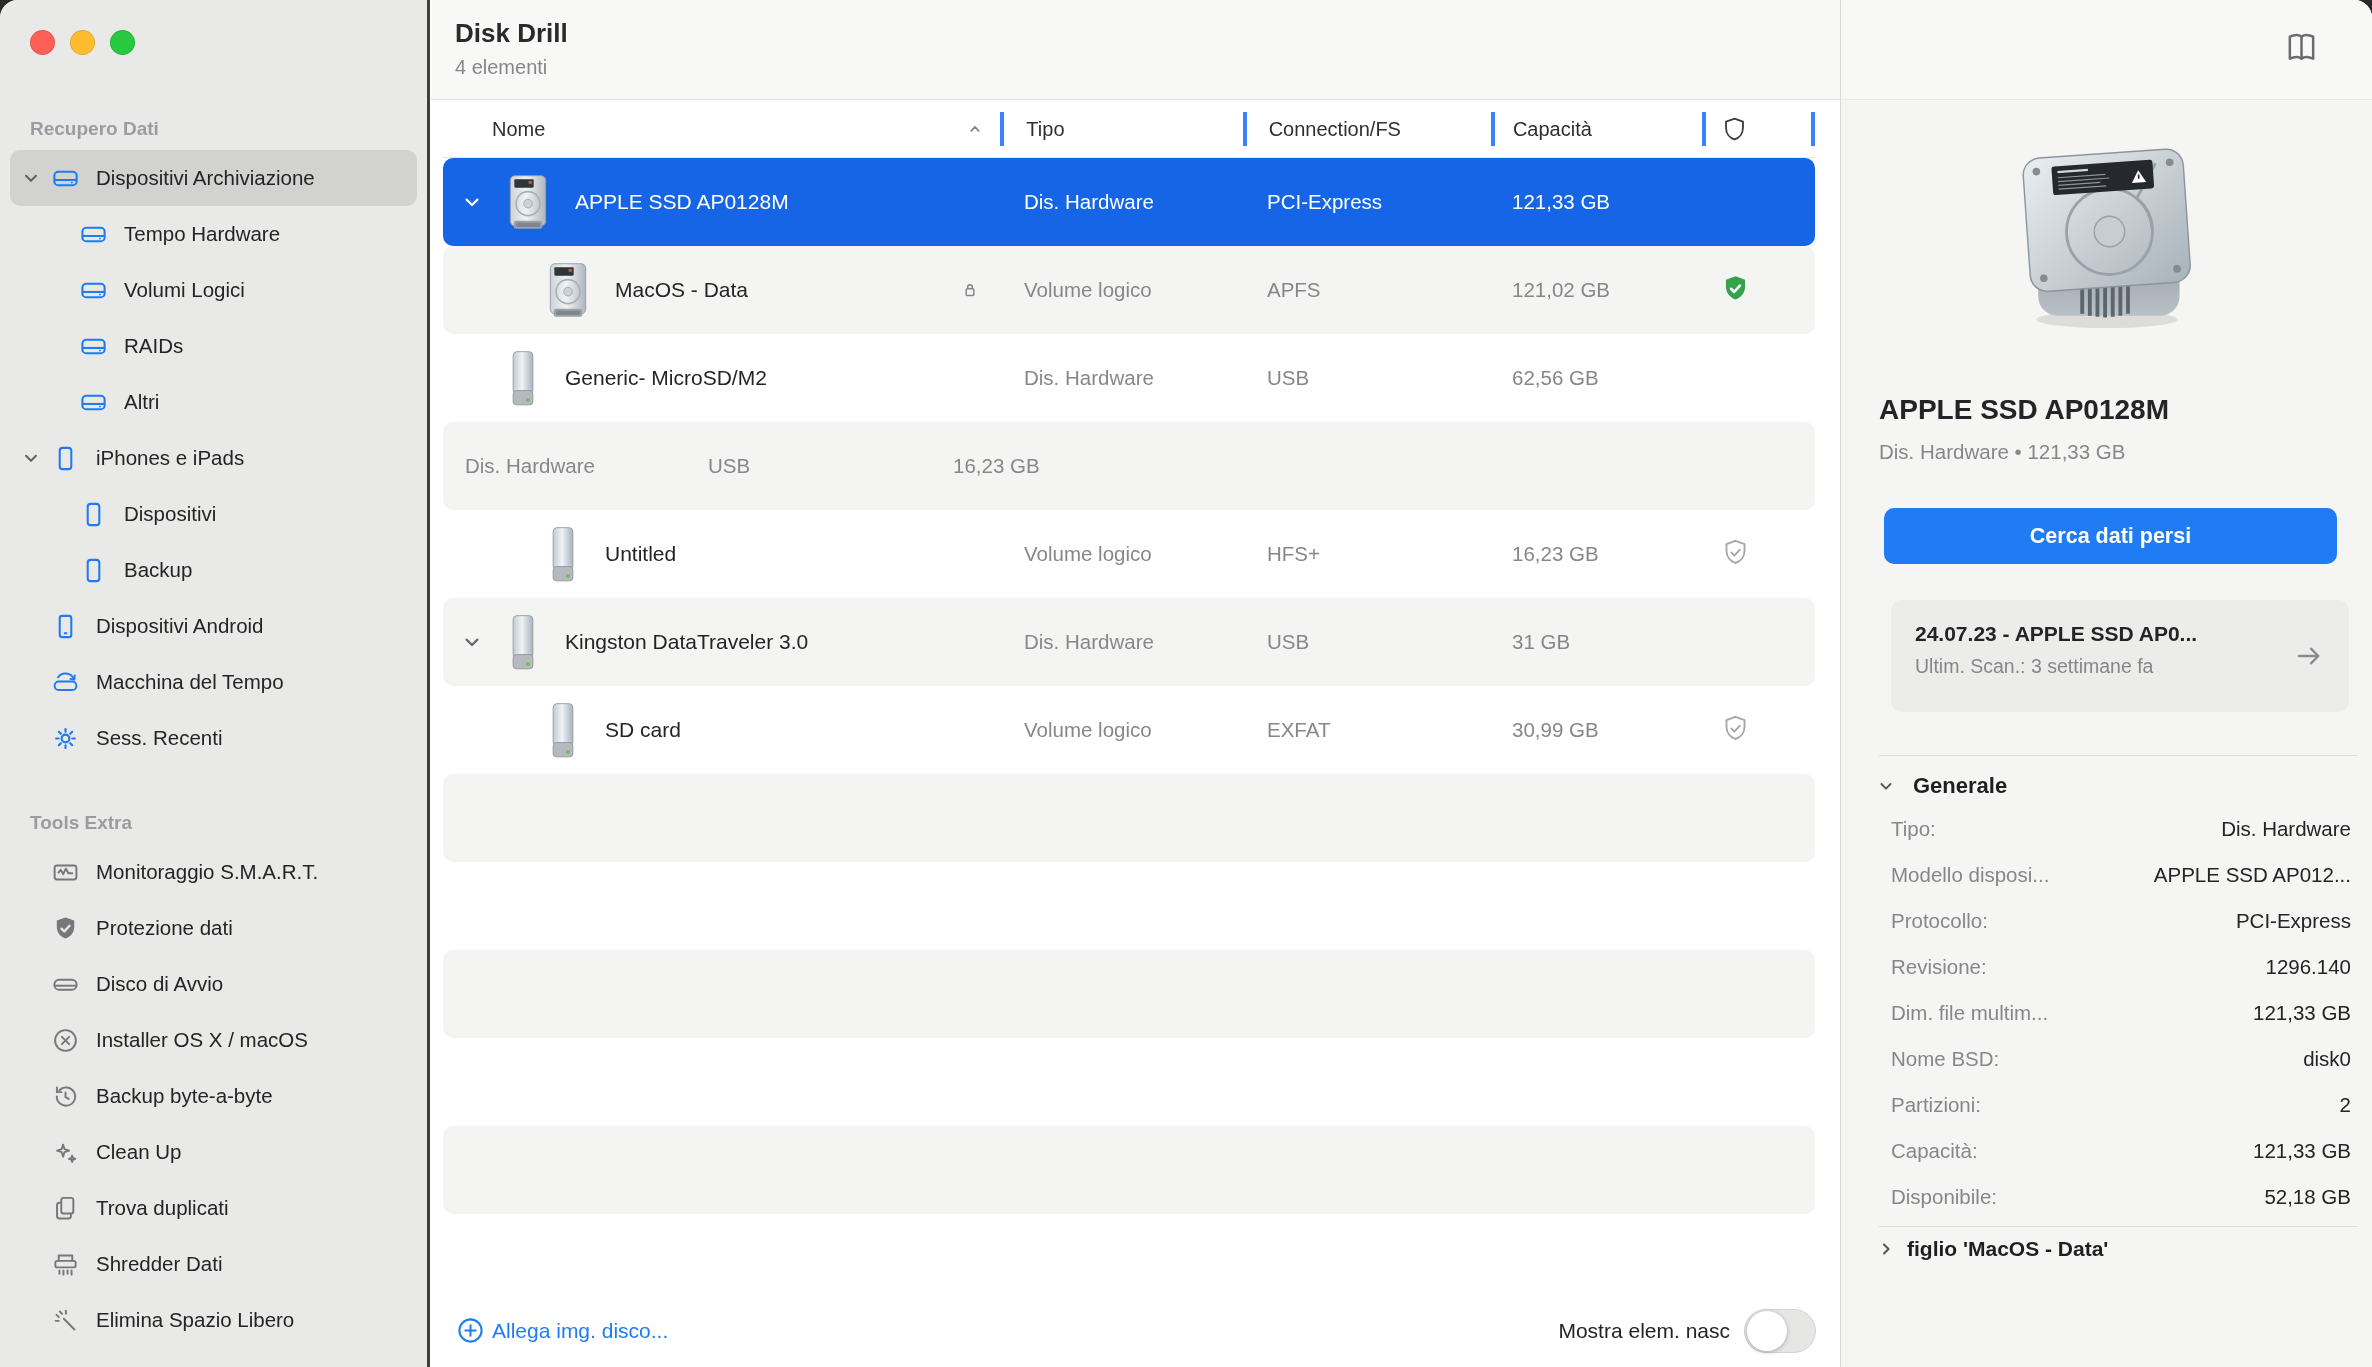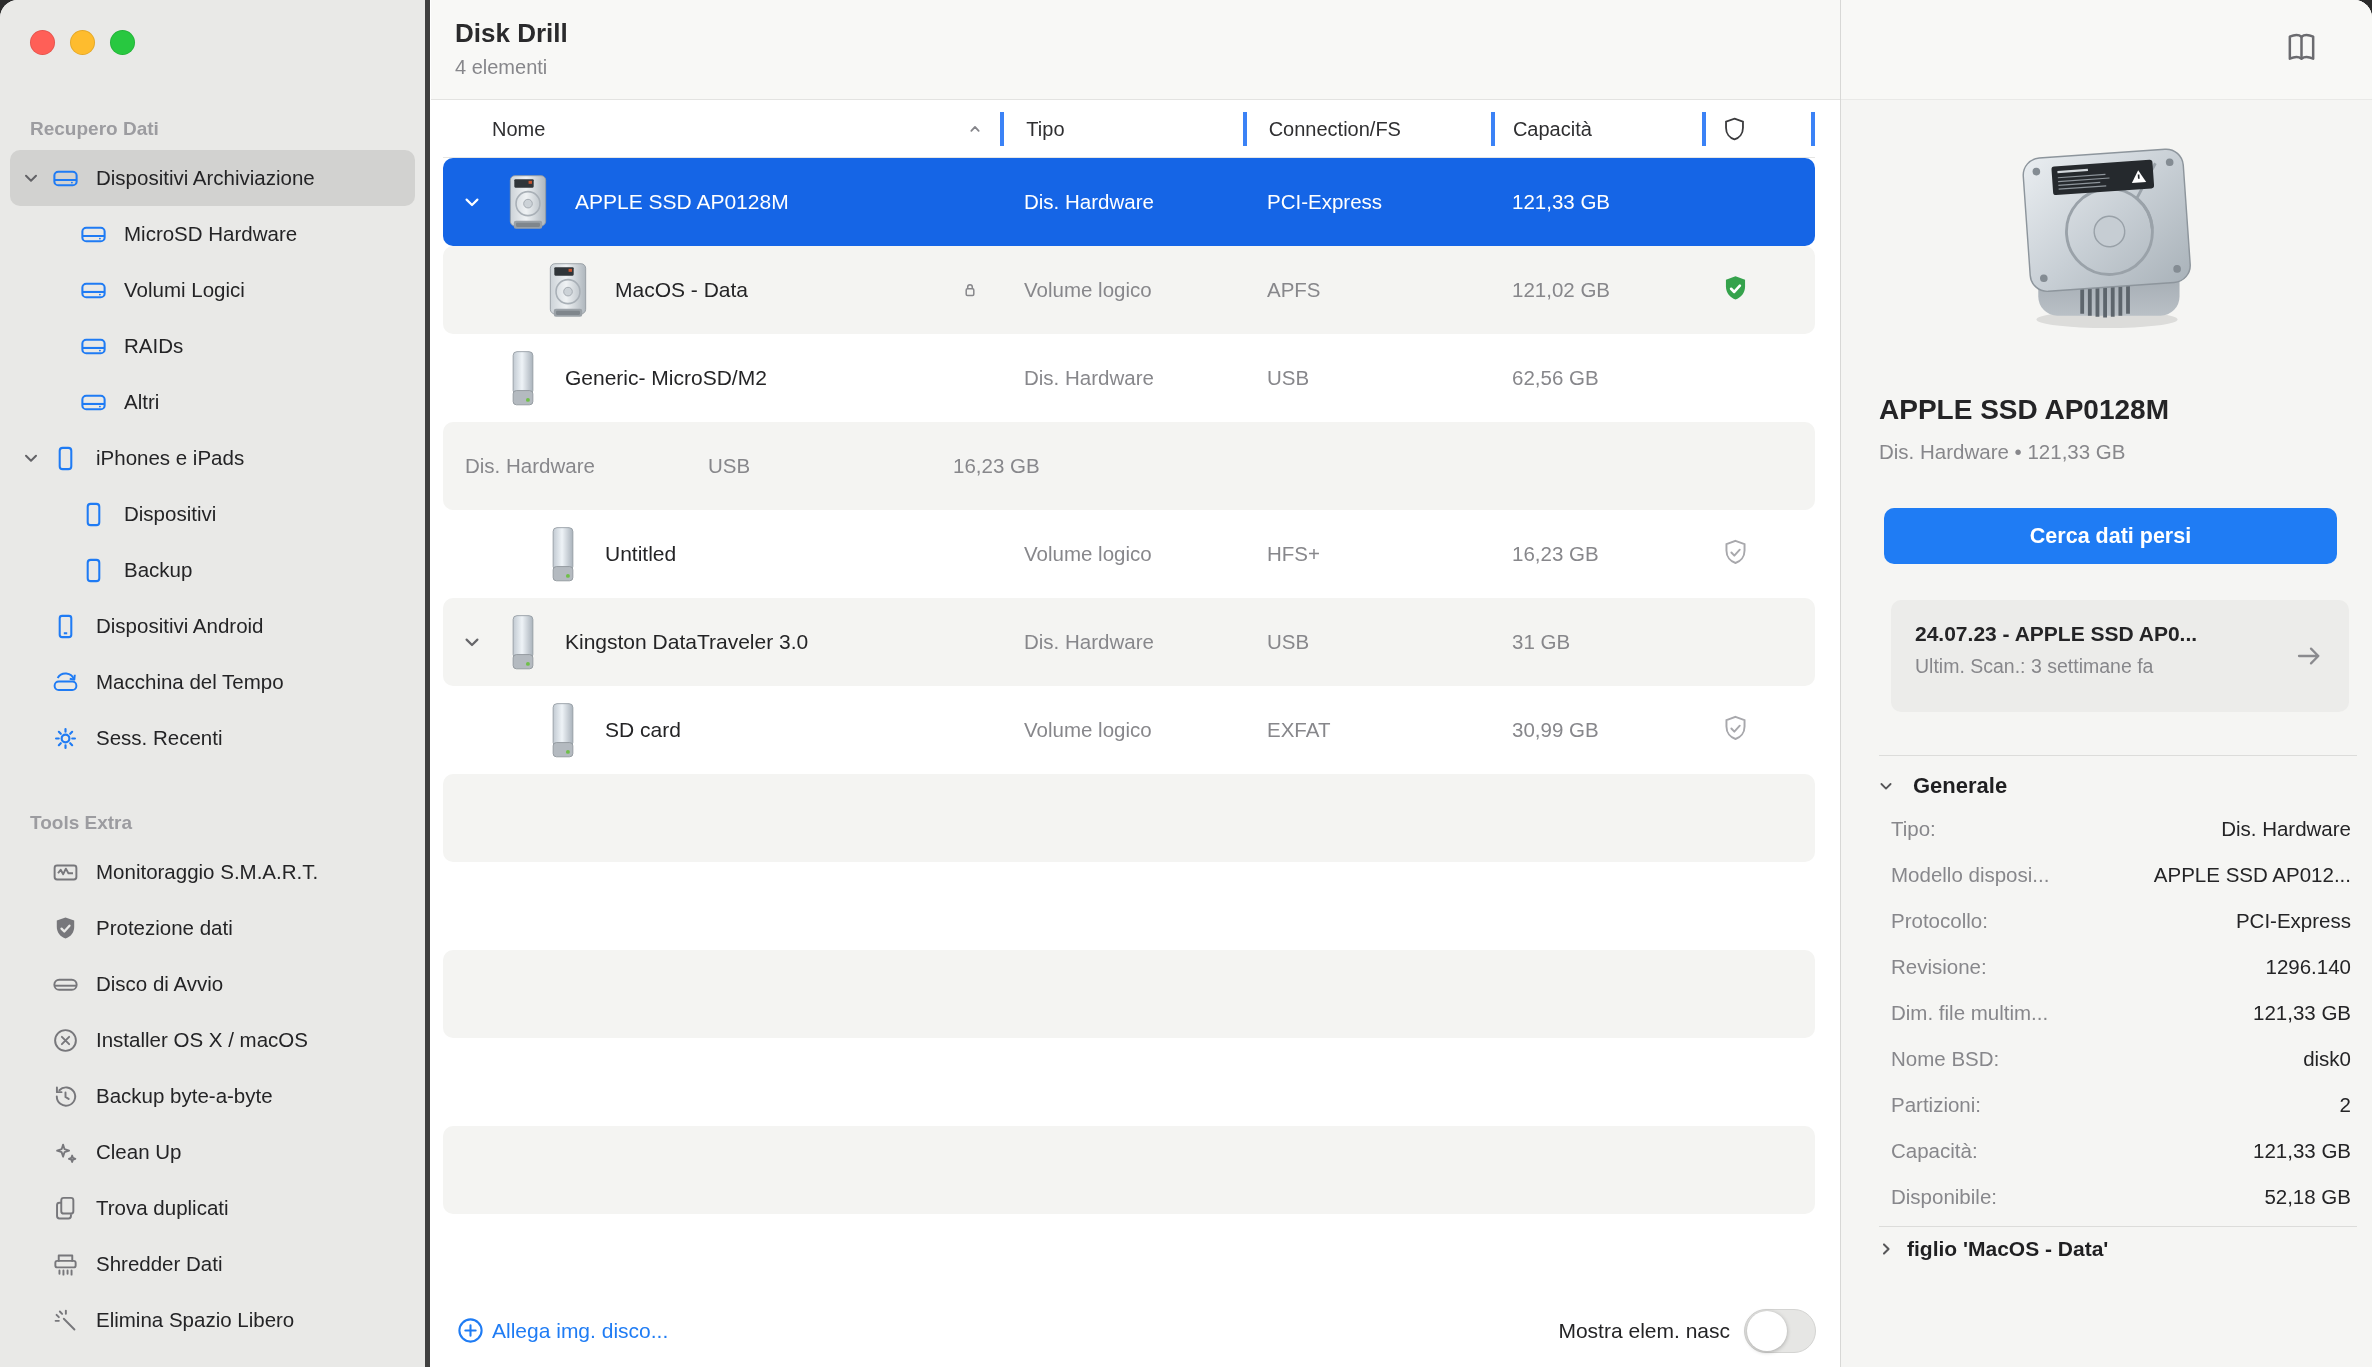--- a/index.html
+++ b/index.html
@@ -6,21 +6,21 @@
   html,body { background:#2b2b2b; }
   .screen {
     position: relative; width: 2372px; height: 1367px;
     background: #ffffff; overflow: hidden;
     font-family: "Liberation Sans", sans-serif;
     color: #232325;
     border-radius: 18px 18px 0 0;
   }
   
   .sidebar { position:absolute; top:0; left:0; width:430px; height:100%;
-             background:#e9e9e7; border-right:5px solid #404040; }
+             background:#e9e9e7; border-right:3px solid #404040; }
   .traffic { position:absolute; top:30px; left:30px; display:flex; gap:15px; }
   .light { width:25px; height:25px; border-radius:50%; box-shadow: inset 0 0 0 1px rgba(0,0,0,.10); }
   .light.red { background:#ff5f57; } .light.yellow { background:#febc2e; } .light.green { background:#28c840; }
   .sb-sections { position:absolute; top:108px; left:0; right:0; }
   .sb-section + .sb-section { margin-top:36px; }
   .sb-sec-label { height:42px; display:flex; align-items:center; padding-left:30px;
                   font-size:19px; font-weight:700; color:#9c9ca0; }
   .sb-item { height:56px; display:flex; align-items:center; padding-left:14px; cursor:default; }
   .sb-item.lvl1 { padding-left:42px; }
   .sb-item.selected { background:#d2d2d0; border-radius:10px; margin:0 10px; padding-left:4px; }
@@ -138,21 +138,21 @@
           </div>
           <div class="sb-item lvl1">
             <span class="sb-chev"></span>
             <span class="sb-ico blue">
               <svg viewBox="0 0 24 24" fill="none" stroke="currentColor" stroke-width="1.7">
                 <rect x="2.8" y="6.4" width="18.4" height="11.2" rx="3.2"></rect>
                 <path d="M3.2 13.2h17.6"></path>
                 <circle cx="17.3" cy="15.4" r=".8" fill="currentColor" stroke="none"></circle>
               </svg>
             </span>
-            <span class="sb-label">MicroSD Hardware</span>
+            <span class="sb-label">Tempo Hardware</span>
           </div>
           <div class="sb-item lvl1">
             <span class="sb-chev"></span>
             <span class="sb-ico blue">
               <svg viewBox="0 0 24 24" fill="none" stroke="currentColor" stroke-width="1.7">
                 <rect x="2.8" y="6.4" width="18.4" height="11.2" rx="3.2"></rect>
                 <path d="M3.2 13.2h17.6"></path>
                 <circle cx="17.3" cy="15.4" r=".8" fill="currentColor" stroke="none"></circle>
               </svg>
             </span>

